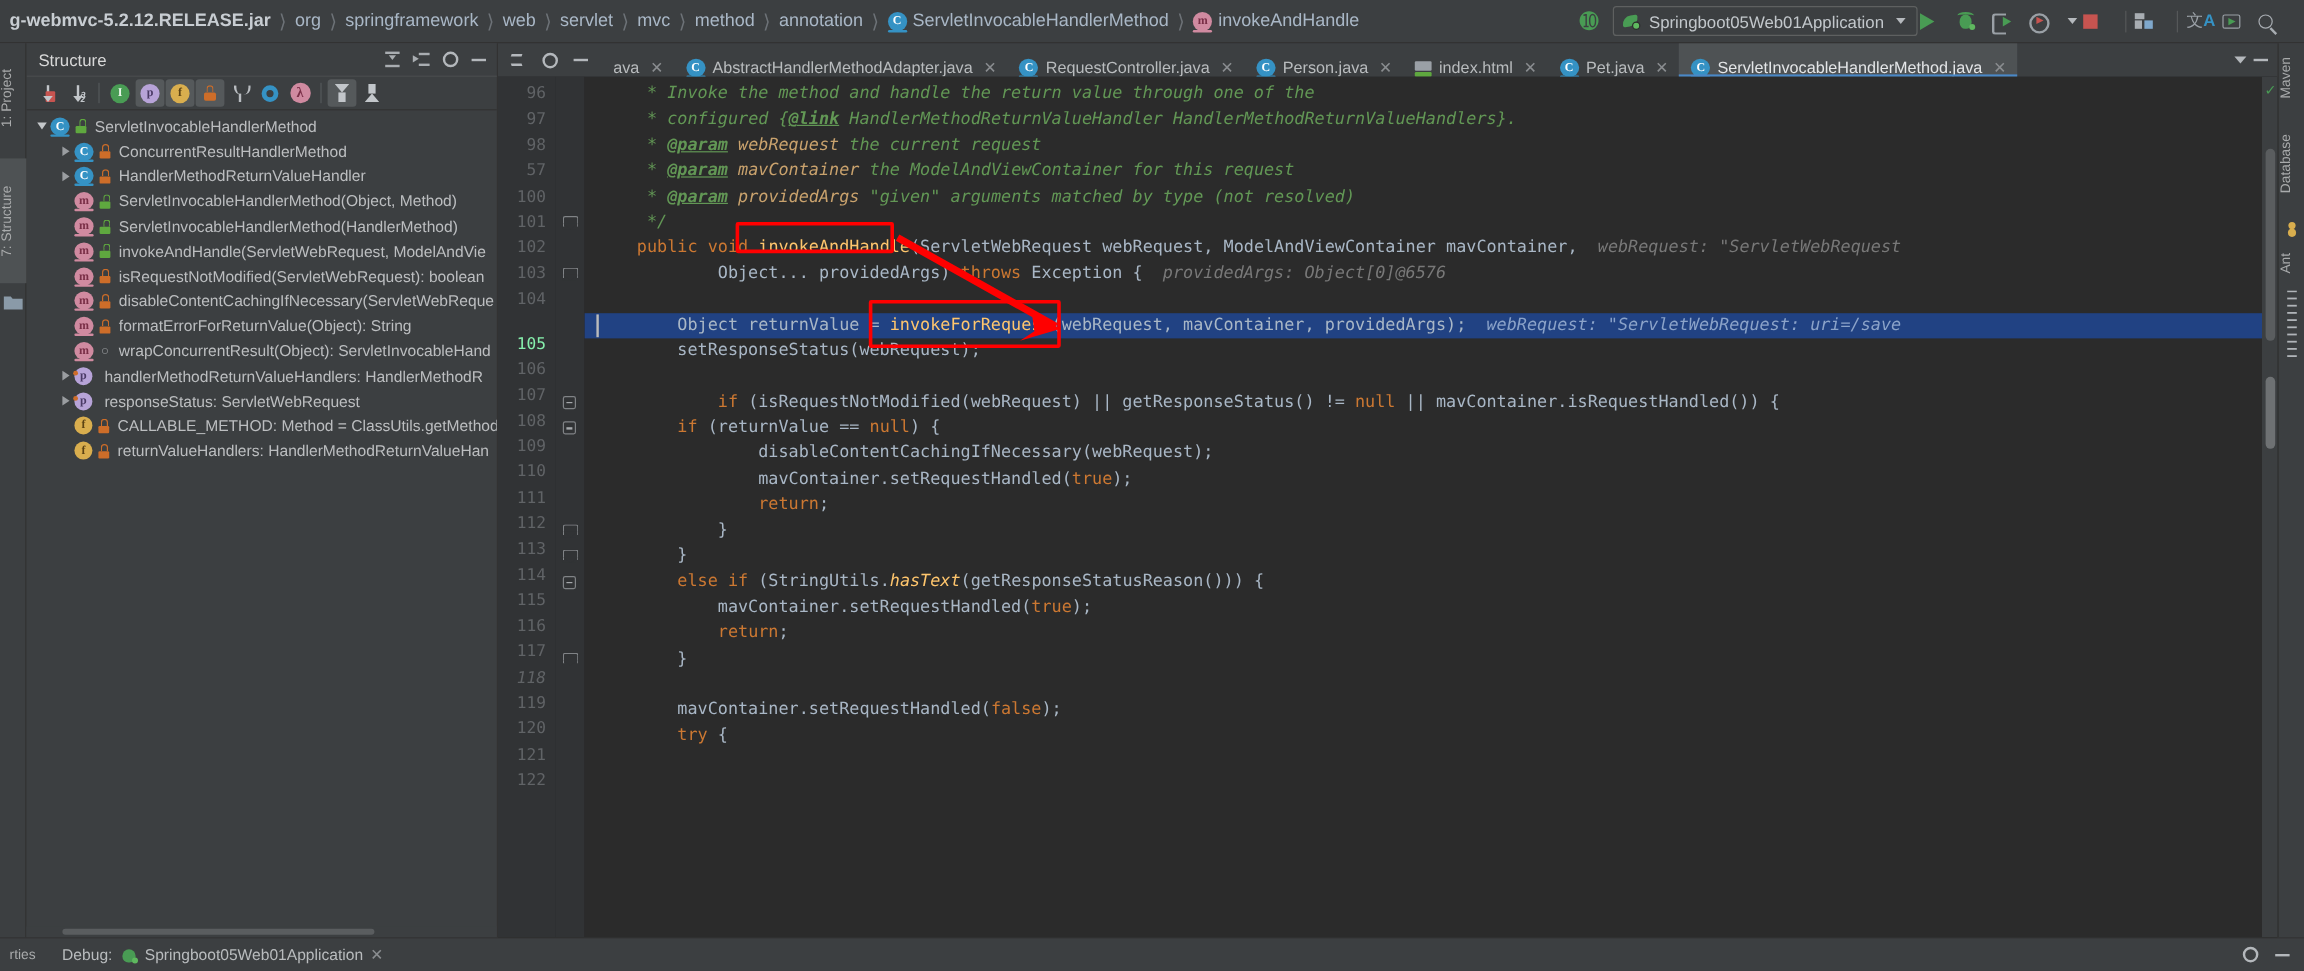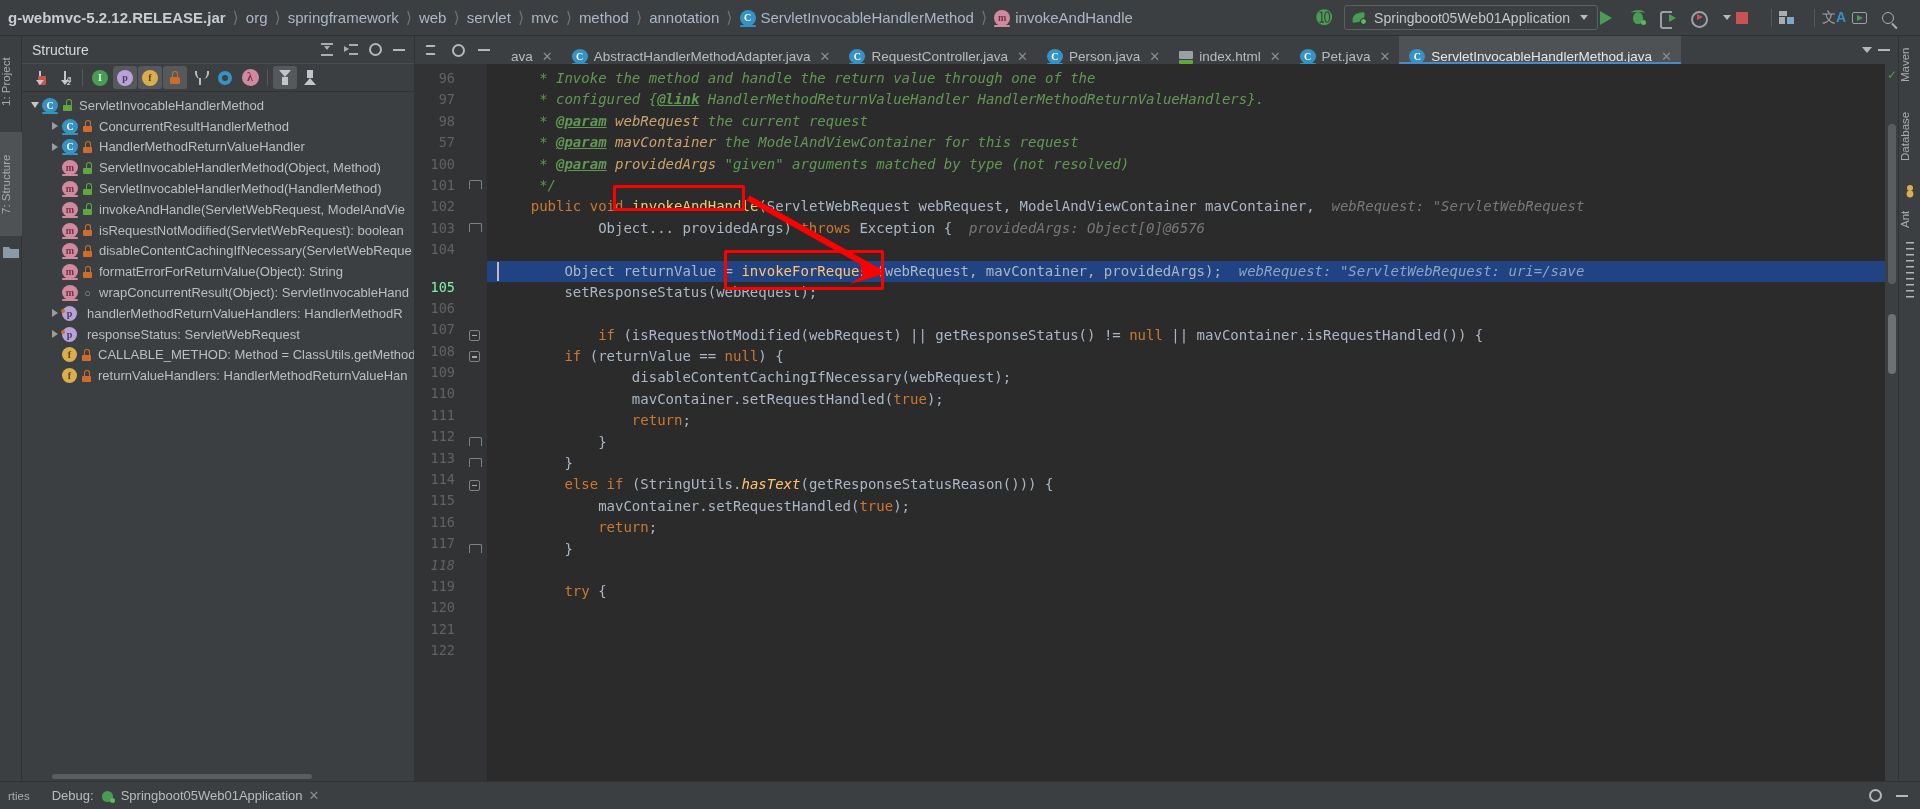--- a/index.html
+++ b/index.html
@@ -696,20 +696,21 @@
             <div class="cl">                disableContentCachingIfNecessary(webRequest);</div>
             <div class="cl">                mavContainer.setRequestHandled(<span class="kw">true</span>);</div>
             <div class="cl">                <span class="kw">return</span>;</div>
             <div class="cl">            }</div>
             <div class="cl">        }</div>
             <div class="cl">        <span class="kw">else if</span> (StringUtils.<span class="mth" style="font-style:italic">hasText</span>(getResponseStatusReason())) {</div>
             <div class="cl">            mavContainer.setRequestHandled(<span class="kw">true</span>);</div>
             <div class="cl">            <span class="kw">return</span>;</div>
             <div class="cl">        }</div>
             <div class="cl">&nbsp;</div>
+            <div class="cl">        mavContainer.setRequestHandled(<span class="kw">false</span>);</div>
             <div class="cl">        <span class="kw">try</span> {</div>
             <div class="caretline" style="top: 197.6px; left: 10px;"></div>
           </div>
         <div class="stripe">
           <span class="ok">✓</span>
           <div class="rscroll">
             <i style="top:60px;height:160px;"></i>
             <i style="top:250px;height:60px;background:#6e7173;"></i>
           </div>
         </div>

